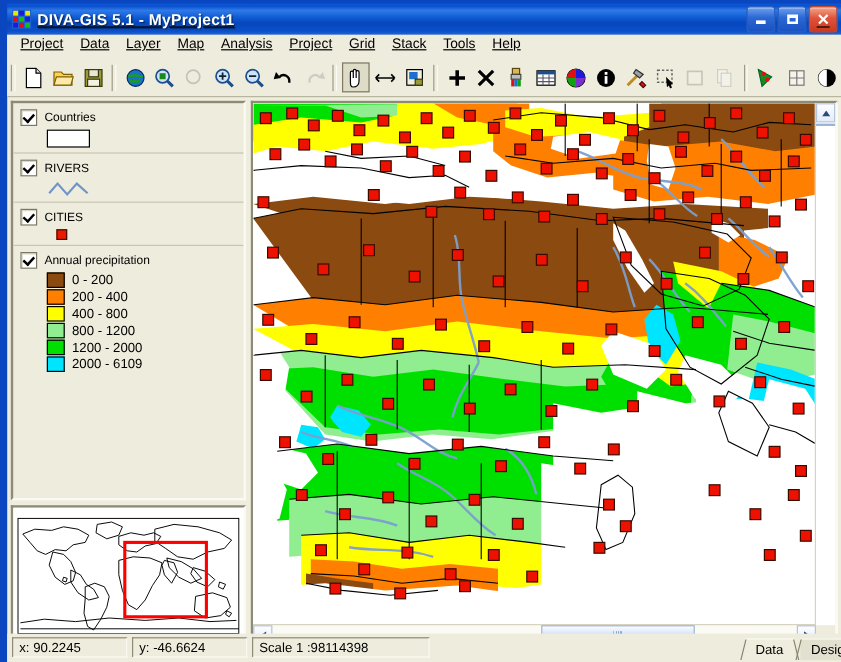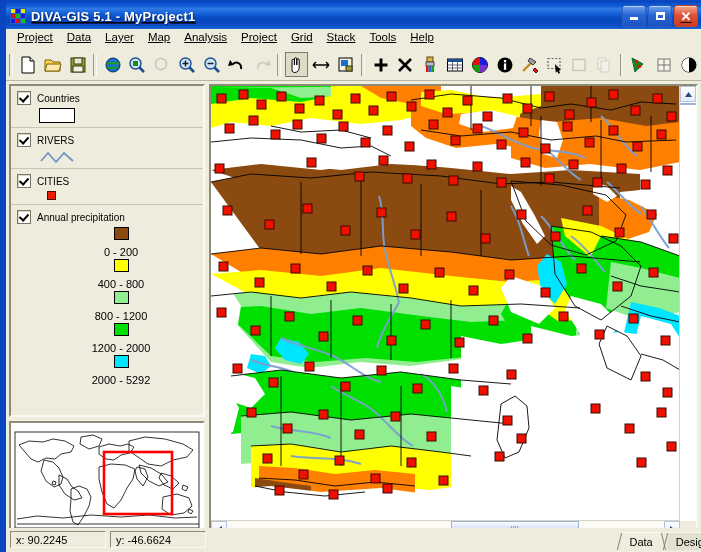--- a/index.html
+++ b/index.html
@@ -91,21 +91,21 @@
   .chk:after{
     content:"";position:absolute;left:3px;top:1px;width:4px;height:7px;
     border:solid #000;border-width:0 2px 2px 0;transform:rotate(42deg);
   }
   .layer-name{font-size:10px;color:#000;white-space:nowrap;}
   .sym-row{margin:3px 0 0 22px;}
   .sym-poly{width:34px;height:13px;background:#fff;border:1px solid #000;}
   .sym-pt{width:7px;height:7px;background:#e81c00;border:1px solid #4a0f00;margin-left:8px;}
   .sym-line{width:38px;height:14px;}
   .legend-rows{margin:3px 0 0 22px;}
-  .lg-row{display:flex;align-items:center;gap:6px;margin-bottom:1px;flex-direction:column;}
+  .lg-row{display:flex;align-items:center;gap:6px;margin-bottom:1px;}
   .lg-sw{width:13px;height:11px;border:1px solid #000;flex:0 0 auto;}
   .lg-lab{font-size:11px;color:#000;white-space:nowrap;}
 
   
   .overview{
     position:absolute;left:3px;top:392px;width:196px;height:118px;
     background:#fff;border:2px solid;
     border-color:#8d8a76 #fbfaf2 #fbfaf2 #8d8a76;
     box-sizing:border-box;overflow:hidden;
   }
@@ -457,34 +457,38 @@
         <div class="layer-head">
           <div class="chk"></div>
           <span class="layer-name">Annual precipitation</span>
         </div>
         <div class="legend-rows">
           <div class="lg-row">
             <div class="lg-sw" style="background:#8a4a10"></div>
             <span class="lg-lab">0 - 200</span>
           </div>
           <div class="lg-row">
+            <div class="lg-sw" style="background:#ff8000"></div>
+            <span class="lg-lab">200 - 400</span>
+          </div>
+          <div class="lg-row">
             <div class="lg-sw" style="background:#ffff00"></div>
             <span class="lg-lab">400 - 800</span>
           </div>
           <div class="lg-row">
             <div class="lg-sw" style="background:#90ee90"></div>
             <span class="lg-lab">800 - 1200</span>
           </div>
           <div class="lg-row">
             <div class="lg-sw" style="background:#00e000"></div>
             <span class="lg-lab">1200 - 2000</span>
           </div>
           <div class="lg-row">
             <div class="lg-sw" style="background:#00e5ff"></div>
-            <span class="lg-lab">2000 - 5292</span>
+            <span class="lg-lab">2000 - 6109</span>
           </div>
         </div>
       </div>
     </div>
 
     <div class="overview">
       <svg width="192" height="114" viewBox="0 0 192 114">
         <rect x="0" y="0" width="192" height="114" fill="#ffffff"></rect>
         <g fill="none" stroke="#000" stroke-width="0.8">
           <rect x="4" y="9" width="184" height="96"></rect>
@@ -831,20 +835,21 @@
             <path d="M5 3.5L0 0v7z" fill="#2a4a7a"></path>
           </svg>
         </div>
       </div>
       <div class="sb-corner"></div>
     </div>
 
     <div class="statusbar">
       <div class="sb-cell" style="left:4px;width:96px;">x: 90.2245</div>
       <div class="sb-cell" style="left:104px;width:96px;text-align:center;">y: -46.6624</div>
+      <div class="sb-cell" style="left:204px;width:148px;">Scale 1 :98114398</div>
 
       <div class="tabstrip">
         <div class="tab active">
           <span>Data</span>
         </div>
         <div class="tab inactive" style="margin-left:5px;">
           <span>Design</span>
         </div>
       </div>
       <div class="grip"></div>

